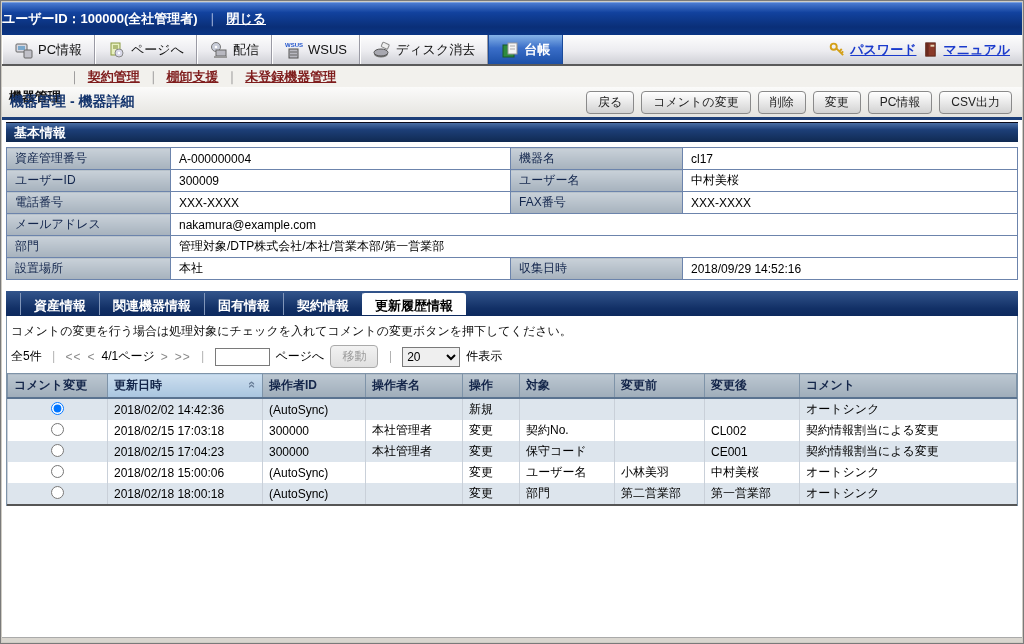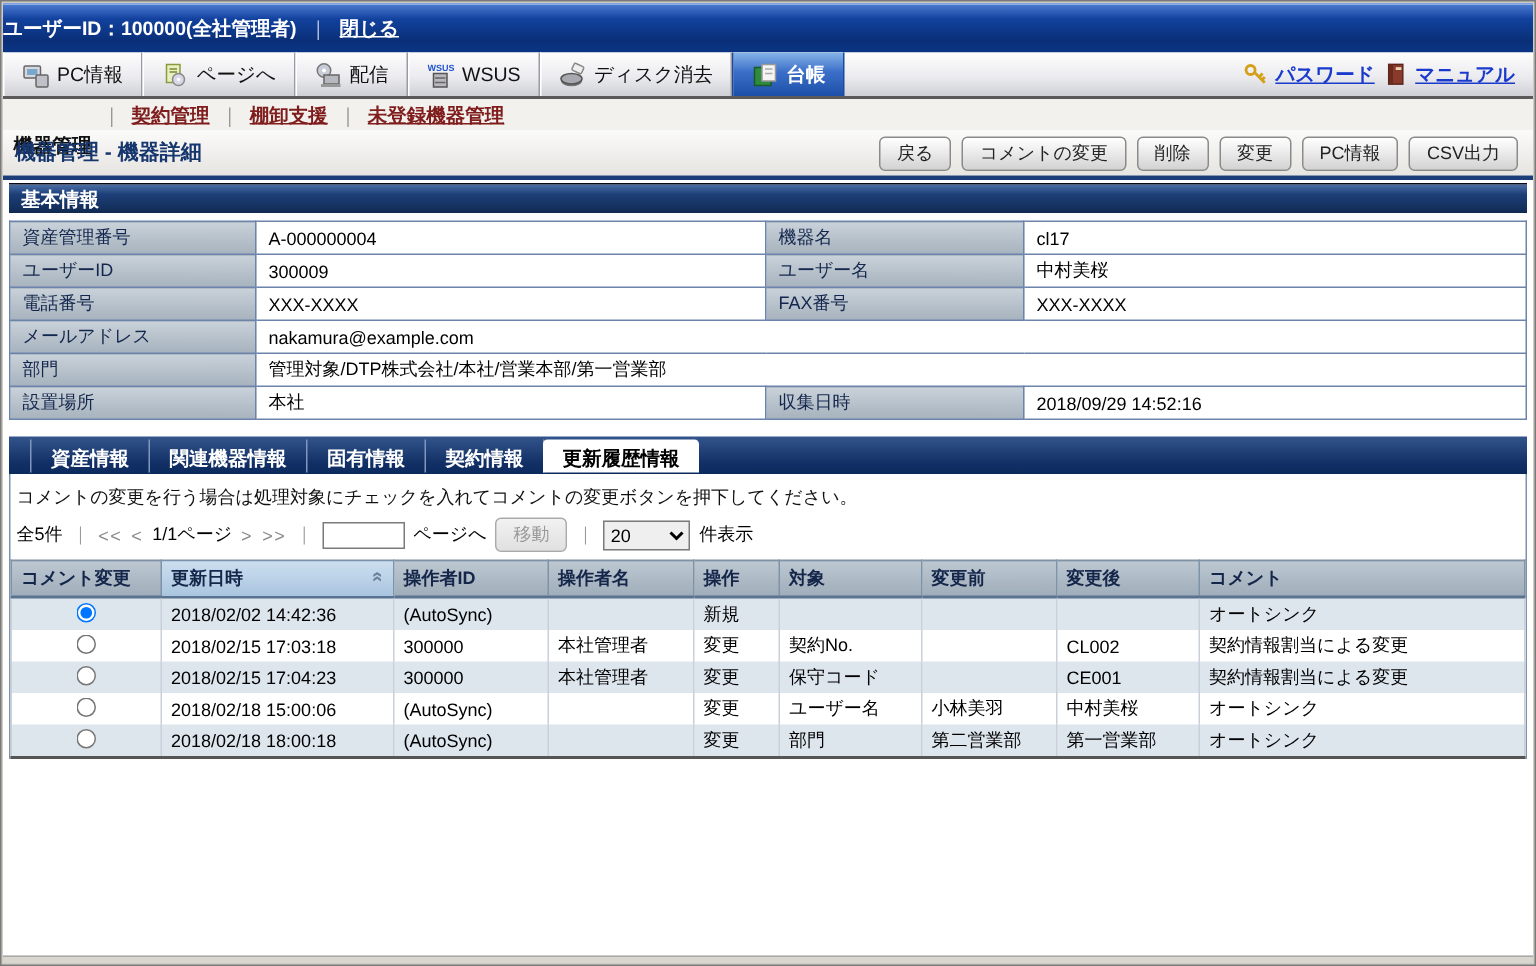--- a/index.html
+++ b/index.html
@@ -252,21 +252,21 @@
     </div>
 
     <div class="list-area">
       <div class="instruction">コメントの変更を行う場合は処理対象にチェックを入れてコメントの変更ボタンを押下してください。</div>
 
       <div class="pager">
         <span>全5件</span>
         <span class="sep">｜</span>
         <span class="arrow">&lt;&lt;</span>
         <span class="arrow">&lt;</span>
-        <span>1/1ページ</span>
+        <span>4/1ページ</span>
         <span class="arrow">&gt;</span>
         <span class="arrow">&gt;&gt;</span>
         <span class="sep">｜</span>
         <input type="text" style="">
         <span>ページへ</span>
         <button class="btn disabled">移動</button>
         <span class="sep">｜</span>
         <select>
           <option>20</option>
         </select>

